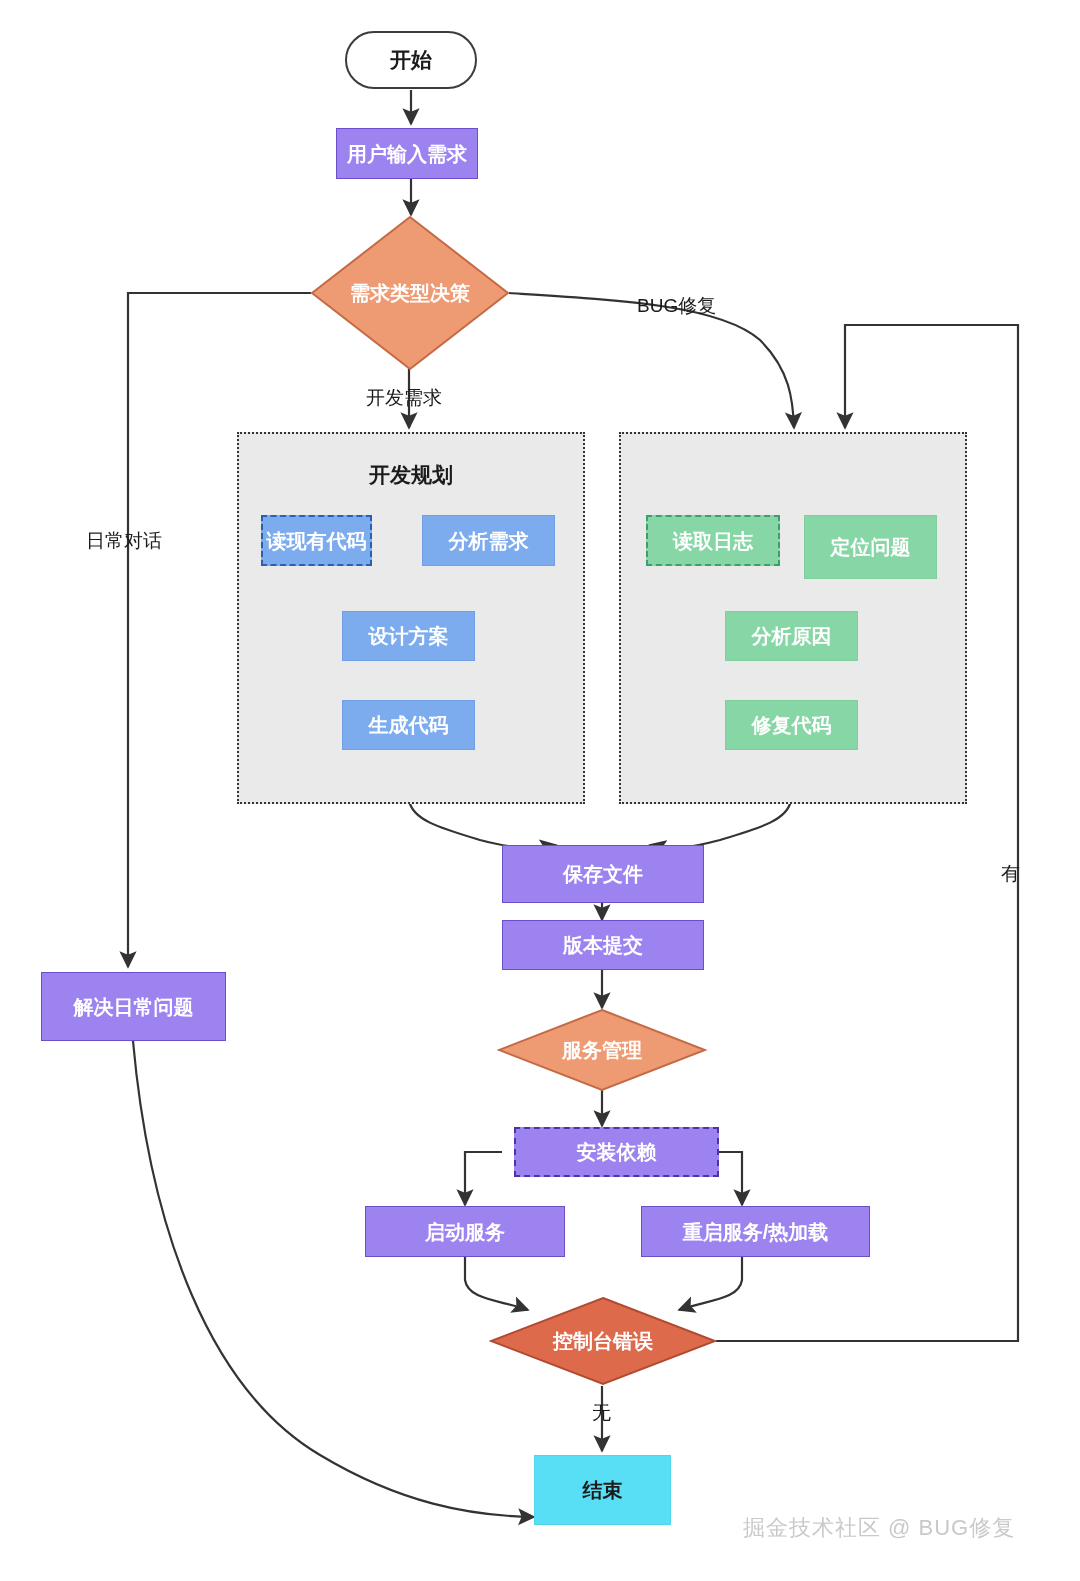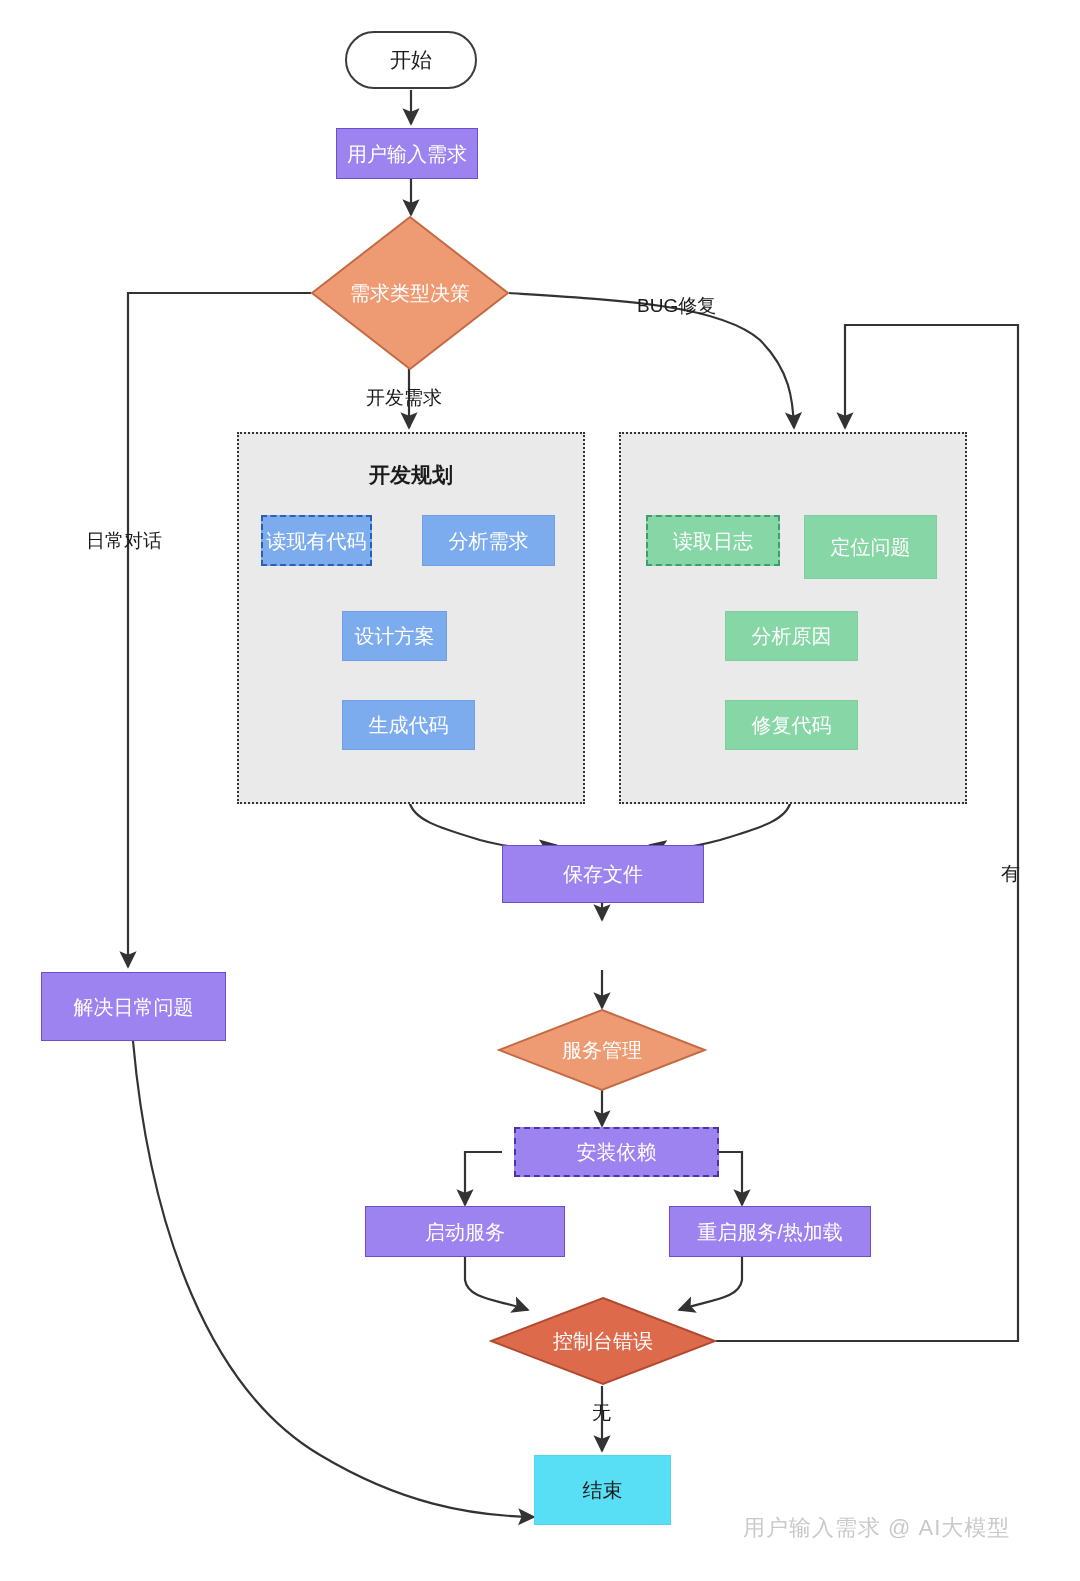--- a/index.html
+++ b/index.html
@@ -1,20 +1,20 @@
 <!DOCTYPE html>
 <html><head>
 <meta charset="utf-8">
 <style>
   html,body{margin:0;padding:0;background:#ffffff;}
   body{font-family:"Liberation Sans","DejaVu Sans",sans-serif;}
   #stage{position:relative;width:1080px;height:1581px;background:#ffffff;overflow:hidden;}
   svg.layer{position:absolute;left:0;top:0;width:1080px;height:1581px;}
   .node{position:absolute;display:flex;align-items:center;justify-content:center;
-        text-align:left;box-sizing:border-box;line-height:1.1;}
+        text-align:left;box-sizing:border-box;line-height:1.1;font-weight:bold;}
   .lbl{position:absolute;color:#1b1b1b;font-size:19px;white-space:nowrap;}
   .sg-title{position:absolute;color:#1b1b1b;font-size:21px;font-weight:600;white-space:nowrap;}
   .wm{position:absolute;color:#c9c9c9;font-size:22px;white-space:nowrap;letter-spacing:1px;}
   .t-white{color:#ffffff;}
   .t-dark{color:#1b1b1b;}
 </style>
 </head>
 <body>
 
 <div id="stage">
@@ -100,21 +100,21 @@
   <div class="node t-white" style="left:261px;top:515px;width:111px;height:51px;background:#7CABEE;
               border:2px dashed #2B5FB0;font-size:20px;">
     <span>读现有代码</span>
   </div>
 
   <div class="node t-white" style="left:422px;top:515px;width:133px;height:51px;background:#7CABEE;
               border:1.4px solid #6FA0E6;font-size:20px;">
     <span>分析需求</span>
   </div>
 
-  <div class="node t-white" style="left:342px;top:611px;width:105px;height:50px;background:#7CABEE;
+  <div class="node t-white" style="left:342px;top:611px;width:133px;height:50px;background:#7CABEE;
               border:1.4px solid #6FA0E6;font-size:20px;">
     <span>设计方案</span>
   </div>
 
   <div class="node t-white" style="left:342px;top:700px;width:133px;height:50px;background:#7CABEE;
               border:1.4px solid #6FA0E6;font-size:20px;">
     <span>生成代码</span>
   </div>
 
   <div class="node t-white" style="left:646px;top:515px;width:134px;height:51px;background:#87D6A6;
@@ -135,42 +135,46 @@
   <div class="node t-white" style="left:725px;top:700px;width:133px;height:50px;background:#87D6A6;
               border:1.4px solid #7ECF9C;font-size:20px;">
     <span>修复代码</span>
   </div>
 
   <div class="node t-white" style="left:502px;top:845px;width:202px;height:58px;background:#9D83F0;
               border:1.6px solid #6B4FC9;font-size:20px;">
     <span>保存文件</span>
   </div>
 
+  <div class="node t-white" style="left:502px;top:920px;width:202px;height:50px;background:#9D83F0;
+              border:1.6px solid #6B4FC9;font-size:20px;">
+    <span>版本提交</span>
+  </div>
 
   <div style="position:absolute;left:497px;top:1008px;width:210px;height:84px;">
     <svg width="210" height="84" viewBox="0 0 210 84">
       <polygon points="105,2 208,42 105,82 2,42" fill="#EE9A72" stroke="#C46A44" stroke-width="2"></polygon>
     </svg>
     <div class="node t-white" style="left:0;top:0;width:210px;height:84px;font-size:20px;">
       <span>服务管理</span>
     </div>
   </div>
 
   <div class="node t-white" style="left:502px;top:1127px;width:205px;height:50px;background:#9D83F0;
               border:2px dashed #4B34A8;font-size:20px;margin-left:12px;">
     <span>安装依赖</span>
   </div>
 
   <div class="node t-white" style="left:365px;top:1206px;width:200px;height:51px;background:#9D83F0;
               border:1.6px solid #6B4FC9;font-size:20px;">
     <span>启动服务</span>
   </div>
 
-  <div class="node t-white" style="left:641px;top:1206px;width:202px;height:51px;background:#9D83F0;
-              border:1.6px solid #6B4FC9;font-size:20px;margin-left:28px;">
+  <div class="node t-white" style="left:641px;top:1206px;width:229px;height:51px;background:#9D83F0;
+              border:1.6px solid #6B4FC9;font-size:20px;">
     <span>重启服务/热加载</span>
   </div>
 
   <div style="position:absolute;left:489px;top:1296px;width:228px;height:90px;">
     <svg width="228" height="90" viewBox="0 0 228 90">
       <polygon points="114,2 226,45 114,88 2,45" fill="#DE6A4C" stroke="#B04A30" stroke-width="2"></polygon>
     </svg>
     <div class="node t-white" style="left:0;top:0;width:228px;height:90px;font-size:20px;">
       <span>控制台错误</span>
     </div>
@@ -185,15 +189,15 @@
               border:1.4px solid #4FD7EF;font-size:20px;">
     <span>结束</span>
   </div>
 
   <div class="lbl" style="left:637px;top:293px;">BUG修复</div>
   <div class="lbl" style="left:366px;top:385px;">开发需求</div>
   <div class="lbl" style="left:86px;top:528px;">日常对话</div>
   <div class="lbl" style="left:1001px;top:861px;">有</div>
   <div class="lbl" style="left:592px;top:1400px;">无</div>
 
-  <div class="wm" style="left:743px;top:1513px;">用户输入需求 @ AI大模型</div>
+  <div class="wm" style="left:743px;top:1513px;">掘金技术社区 @ BUG修复</div>
 
 </div>
 
 </body></html>

